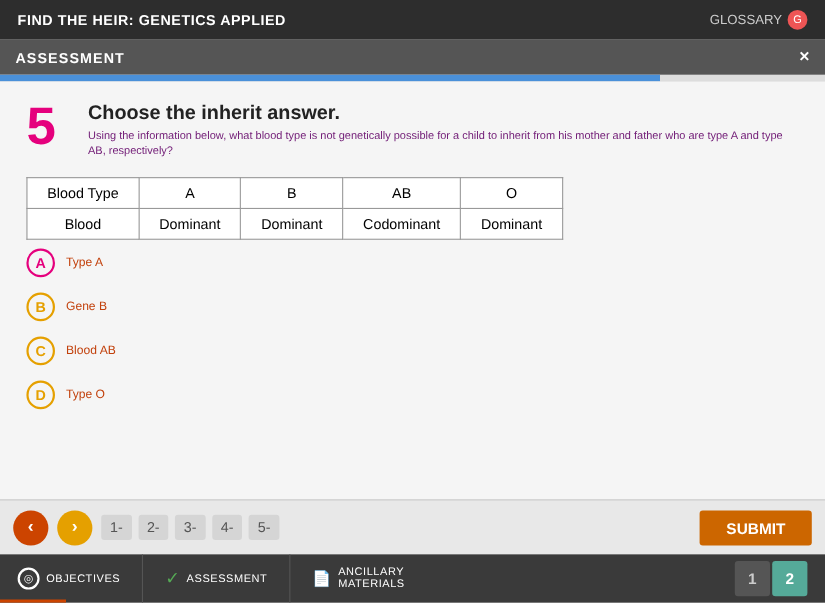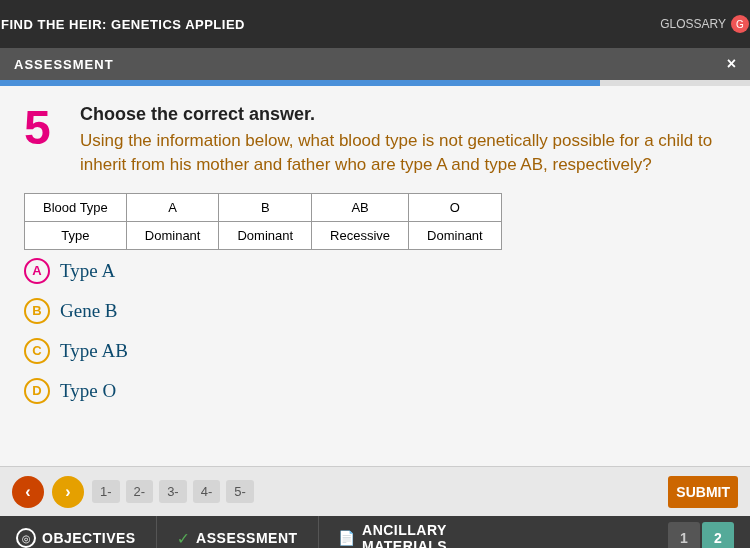--- a/index.html
+++ b/index.html
@@ -1,25 +1,25 @@
 <!DOCTYPE html>
 <html><head>
   <meta charset="utf-8">
   <style>
     * { box-sizing: border-box; margin: 0; padding: 0; }
     body { width: 750px; height: 548px; font-family: Arial, sans-serif; background: #ccc; overflow: hidden; }
 
     
     .top-bar {
       background: #2d2d2d;
-      height: 48px;
+      height: 36px;
       display: flex;
       align-items: center;
       justify-content: space-between;
-      padding: 0 1px;
+      padding: 0 16px;
     }
     .top-bar-title {
       color: #fff;
       font-size: 13px;
       font-weight: bold;
       letter-spacing: 0.5px;
     }
     .top-bar-right {
       display: flex;
       gap: 20px;
@@ -98,22 +98,22 @@
       min-width: 40px;
     }
     .question-text-block {}
     .question-title {
       font-size: 18px;
       font-weight: bold;
       color: #222;
       margin-bottom: 4px;
     }
     .question-body {
-      font-size: 17px;
-      color: #a16207;
+      font-size: 10px;
+      color: #701a75;
       line-height: 1.4;
     }
 
     
     .blood-type-table {
       border-collapse: collapse;
       margin: 14px 0 8px 0;
       font-size: 13px;
     }
     .blood-type-table th, .blood-type-table td {
@@ -149,23 +149,22 @@
       display: flex; align-items: center; justify-content: center;
       font-size: 13px;
       font-weight: bold;
       flex-shrink: 0;
     }
     .option-circle.a { border-color: #e5007d; color: #e5007d; }
     .option-circle.b { border-color: #e5a000; color: #e5a000; }
     .option-circle.c { border-color: #e5a000; color: #e5a000; }
     .option-circle.d { border-color: #e5a000; color: #e5a000; }
     .option-label {
-      font-size: 19px;
-      color: #0c4a6e;
-      font-family: Liberation Serif, serif;
+      font-size: 11px;
+      color: #c2410c;
     }
 
     
     .bottom-nav {
       background: #e8e8e8;
       height: 50px;
       display: flex;
       align-items: center;
       padding: 0 12px;
       gap: 8px;
@@ -198,21 +197,21 @@
       font-size: 13px;
       color: #555;
       background: #d5d5d5;
       border-radius: 3px;
       cursor: pointer;
     }
     .submit-btn {
       background: #cc6600;
       color: white;
       border: none;
-      padding: 8px 8px;
+      padding: 8px 24px;
       font-size: 14px;
       font-weight: bold;
       border-radius: 3px;
       cursor: pointer;
       margin-left: auto;
     }
 
     
     .footer {
       background: #3a3a3a;
@@ -227,22 +226,22 @@
       align-items: center;
       gap: 6px;
       padding: 0 20px;
       border-right: 1px solid #555;
       height: 100%;
       cursor: pointer;
     }
     .footer-item:first-child { padding-left: 0; }
     .footer-item-label {
       color: #fff;
-      font-size: 14px;
-      font-weight: bold;
+      font-size: 10px;
+      font-weight: normal;
       letter-spacing: 0.5px;
     }
     .footer-icon {
       width: 20px; height: 20px;
       border-radius: 50%;
       border: 2px solid #fff;
       display: flex; align-items: center; justify-content: center;
       font-size: 11px;
       color: #fff;
     }
@@ -295,58 +294,58 @@
 </div>
 
 <div class="progress-bar-container">
   <div class="progress-bar-fill"></div>
 </div>
 
 <div class="main-content">
   <div class="question-header">
     <div class="question-number">5</div>
     <div class="question-text-block">
-      <div class="question-title">Choose the correct answer.</div>
+      <div class="question-title">Choose the inherit answer.</div>
       <div class="question-body">Using the information below, what blood type is not genetically possible for a child to inherit from his mother and father who are type A and type AB, respectively?</div>
     </div>
   </div>
 
   <table class="blood-type-table">
     <thead>
       <tr>
         <th>Blood Type</th>
         <th>A</th>
         <th>B</th>
         <th>AB</th>
         <th>O</th>
       </tr>
     </thead>
     <tbody>
       <tr>
-        <td>Type</td>
+        <td>Blood</td>
         <td>Dominant</td>
         <td>Dominant</td>
-        <td>Recessive</td>
+        <td>Codominant</td>
         <td>Dominant</td>
       </tr>
     </tbody>
   </table>
 
   <div class="answer-options">
     <div class="answer-option">
       <div class="option-circle a">A</div>
       <span class="option-label">Type A</span>
     </div>
     <div class="answer-option">
       <div class="option-circle b">B</div>
       <span class="option-label">Gene B</span>
     </div>
     <div class="answer-option">
       <div class="option-circle c">C</div>
-      <span class="option-label">Type AB</span>
+      <span class="option-label">Blood AB</span>
     </div>
     <div class="answer-option">
       <div class="option-circle d">D</div>
       <span class="option-label">Type O</span>
     </div>
   </div>
 </div>
 
 <div class="bottom-nav">
   <div class="nav-arrow left">‹</div>

